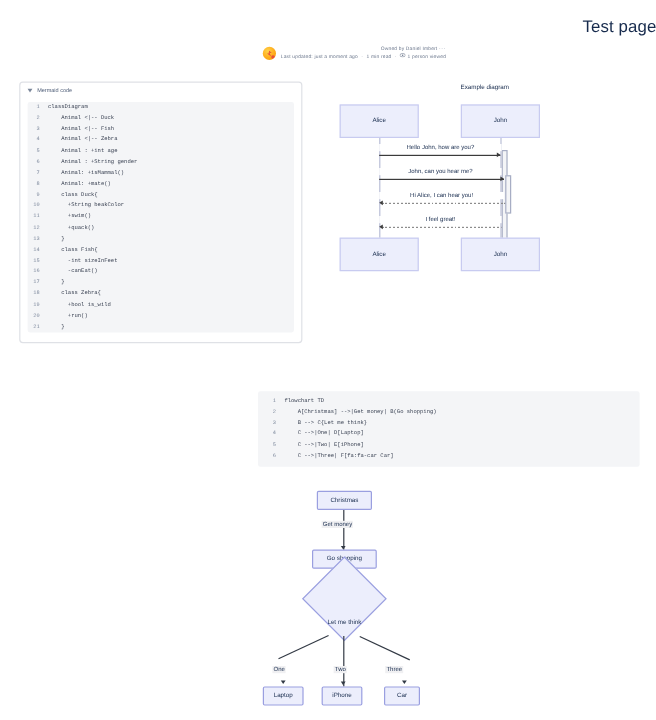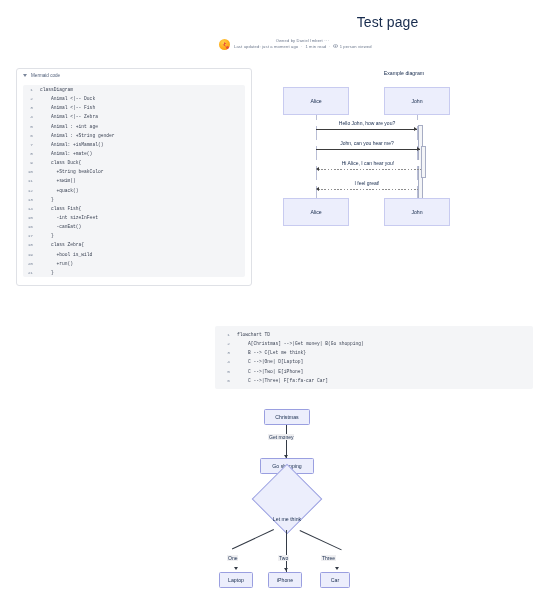--- a/index.html
+++ b/index.html
@@ -7,21 +7,21 @@
   body {
     width:547px; height:600px;
     background:#ffffff;
     font-family:"Liberation Sans", sans-serif;
     color:#172b4d;
     overflow:hidden;
     position:relative;
   }
 
   
-  .page-header { padding:14px 0 0 0; text-align:center; }
+  .page-header { padding:14px 0 0 0; text-align:right; }
   .page-title {
     font-size:14px; font-weight:400; color:#172b4d;
     margin:0 0 8px 0; padding-left:228px; letter-spacing:.1px;
   }
   .byline-row { display:flex; align-items:flex-start; padding-left:219px; gap:4px; }
   .avatar {
     width:11px; height:11px; border-radius:50%;
     background:radial-gradient(circle at 38% 32%, #ffd24a 0%, #ffb020 48%, #f59300 100%);
     flex:0 0 auto; margin-top:1px; position:relative; overflow:hidden;
   }

